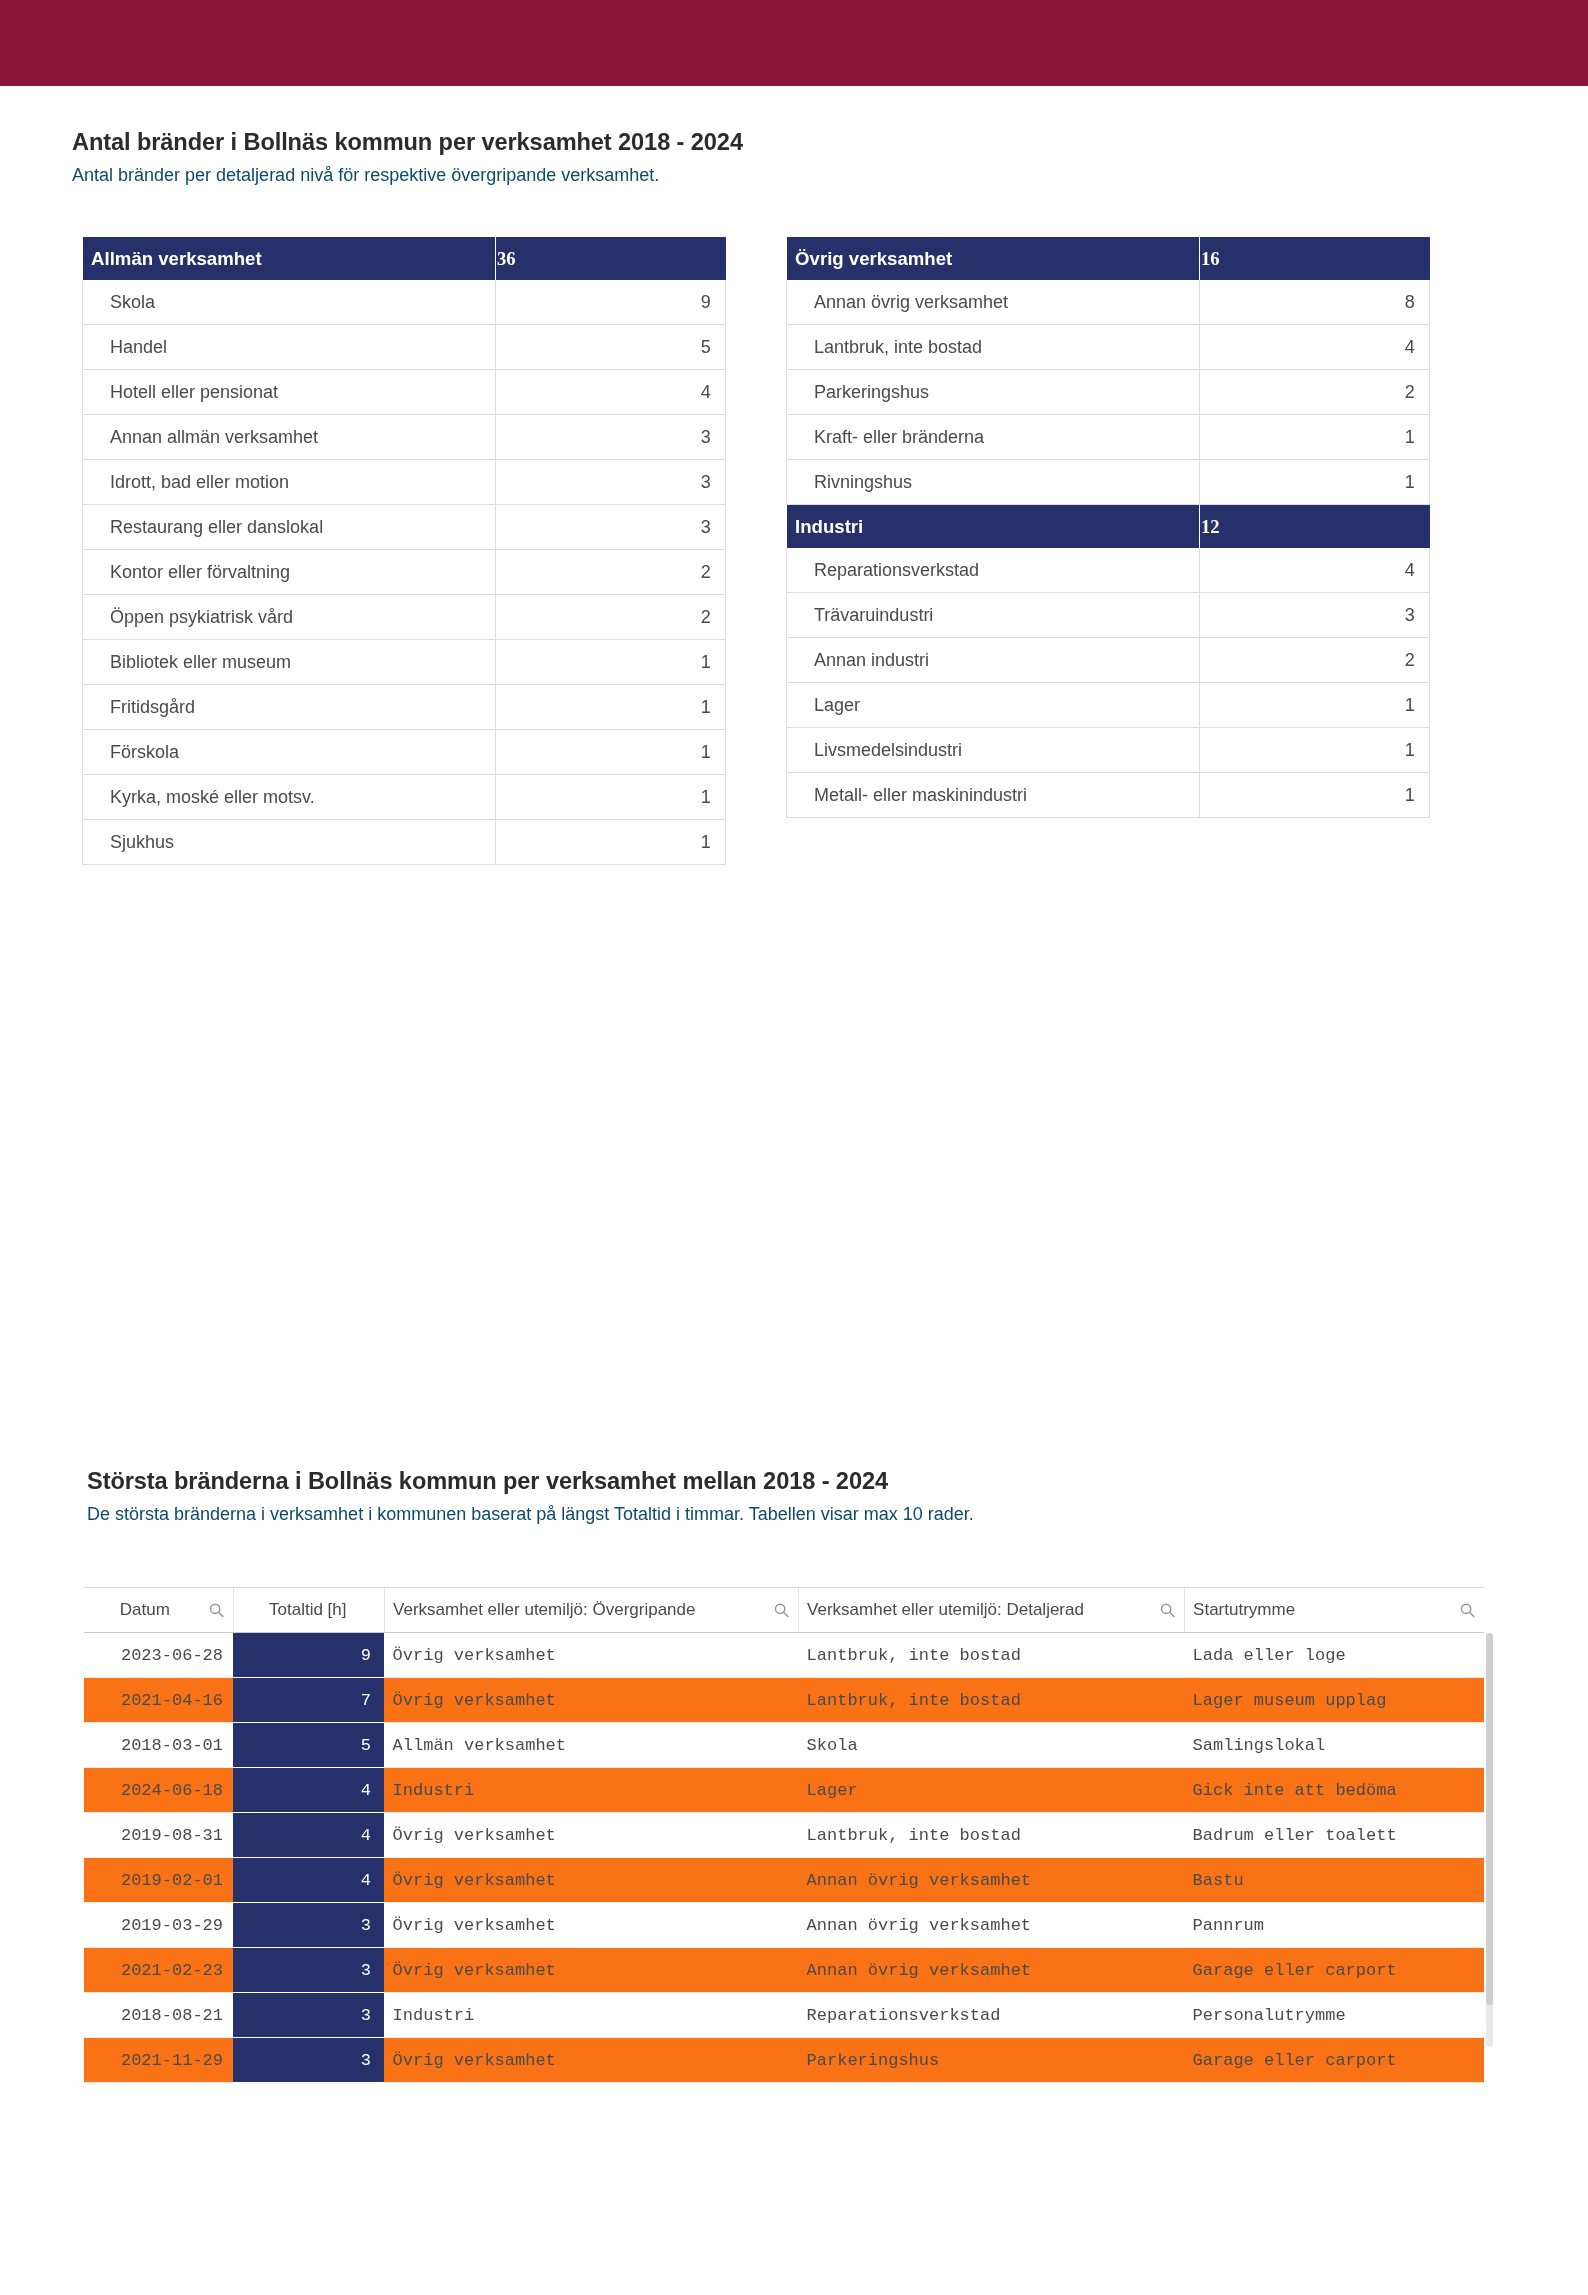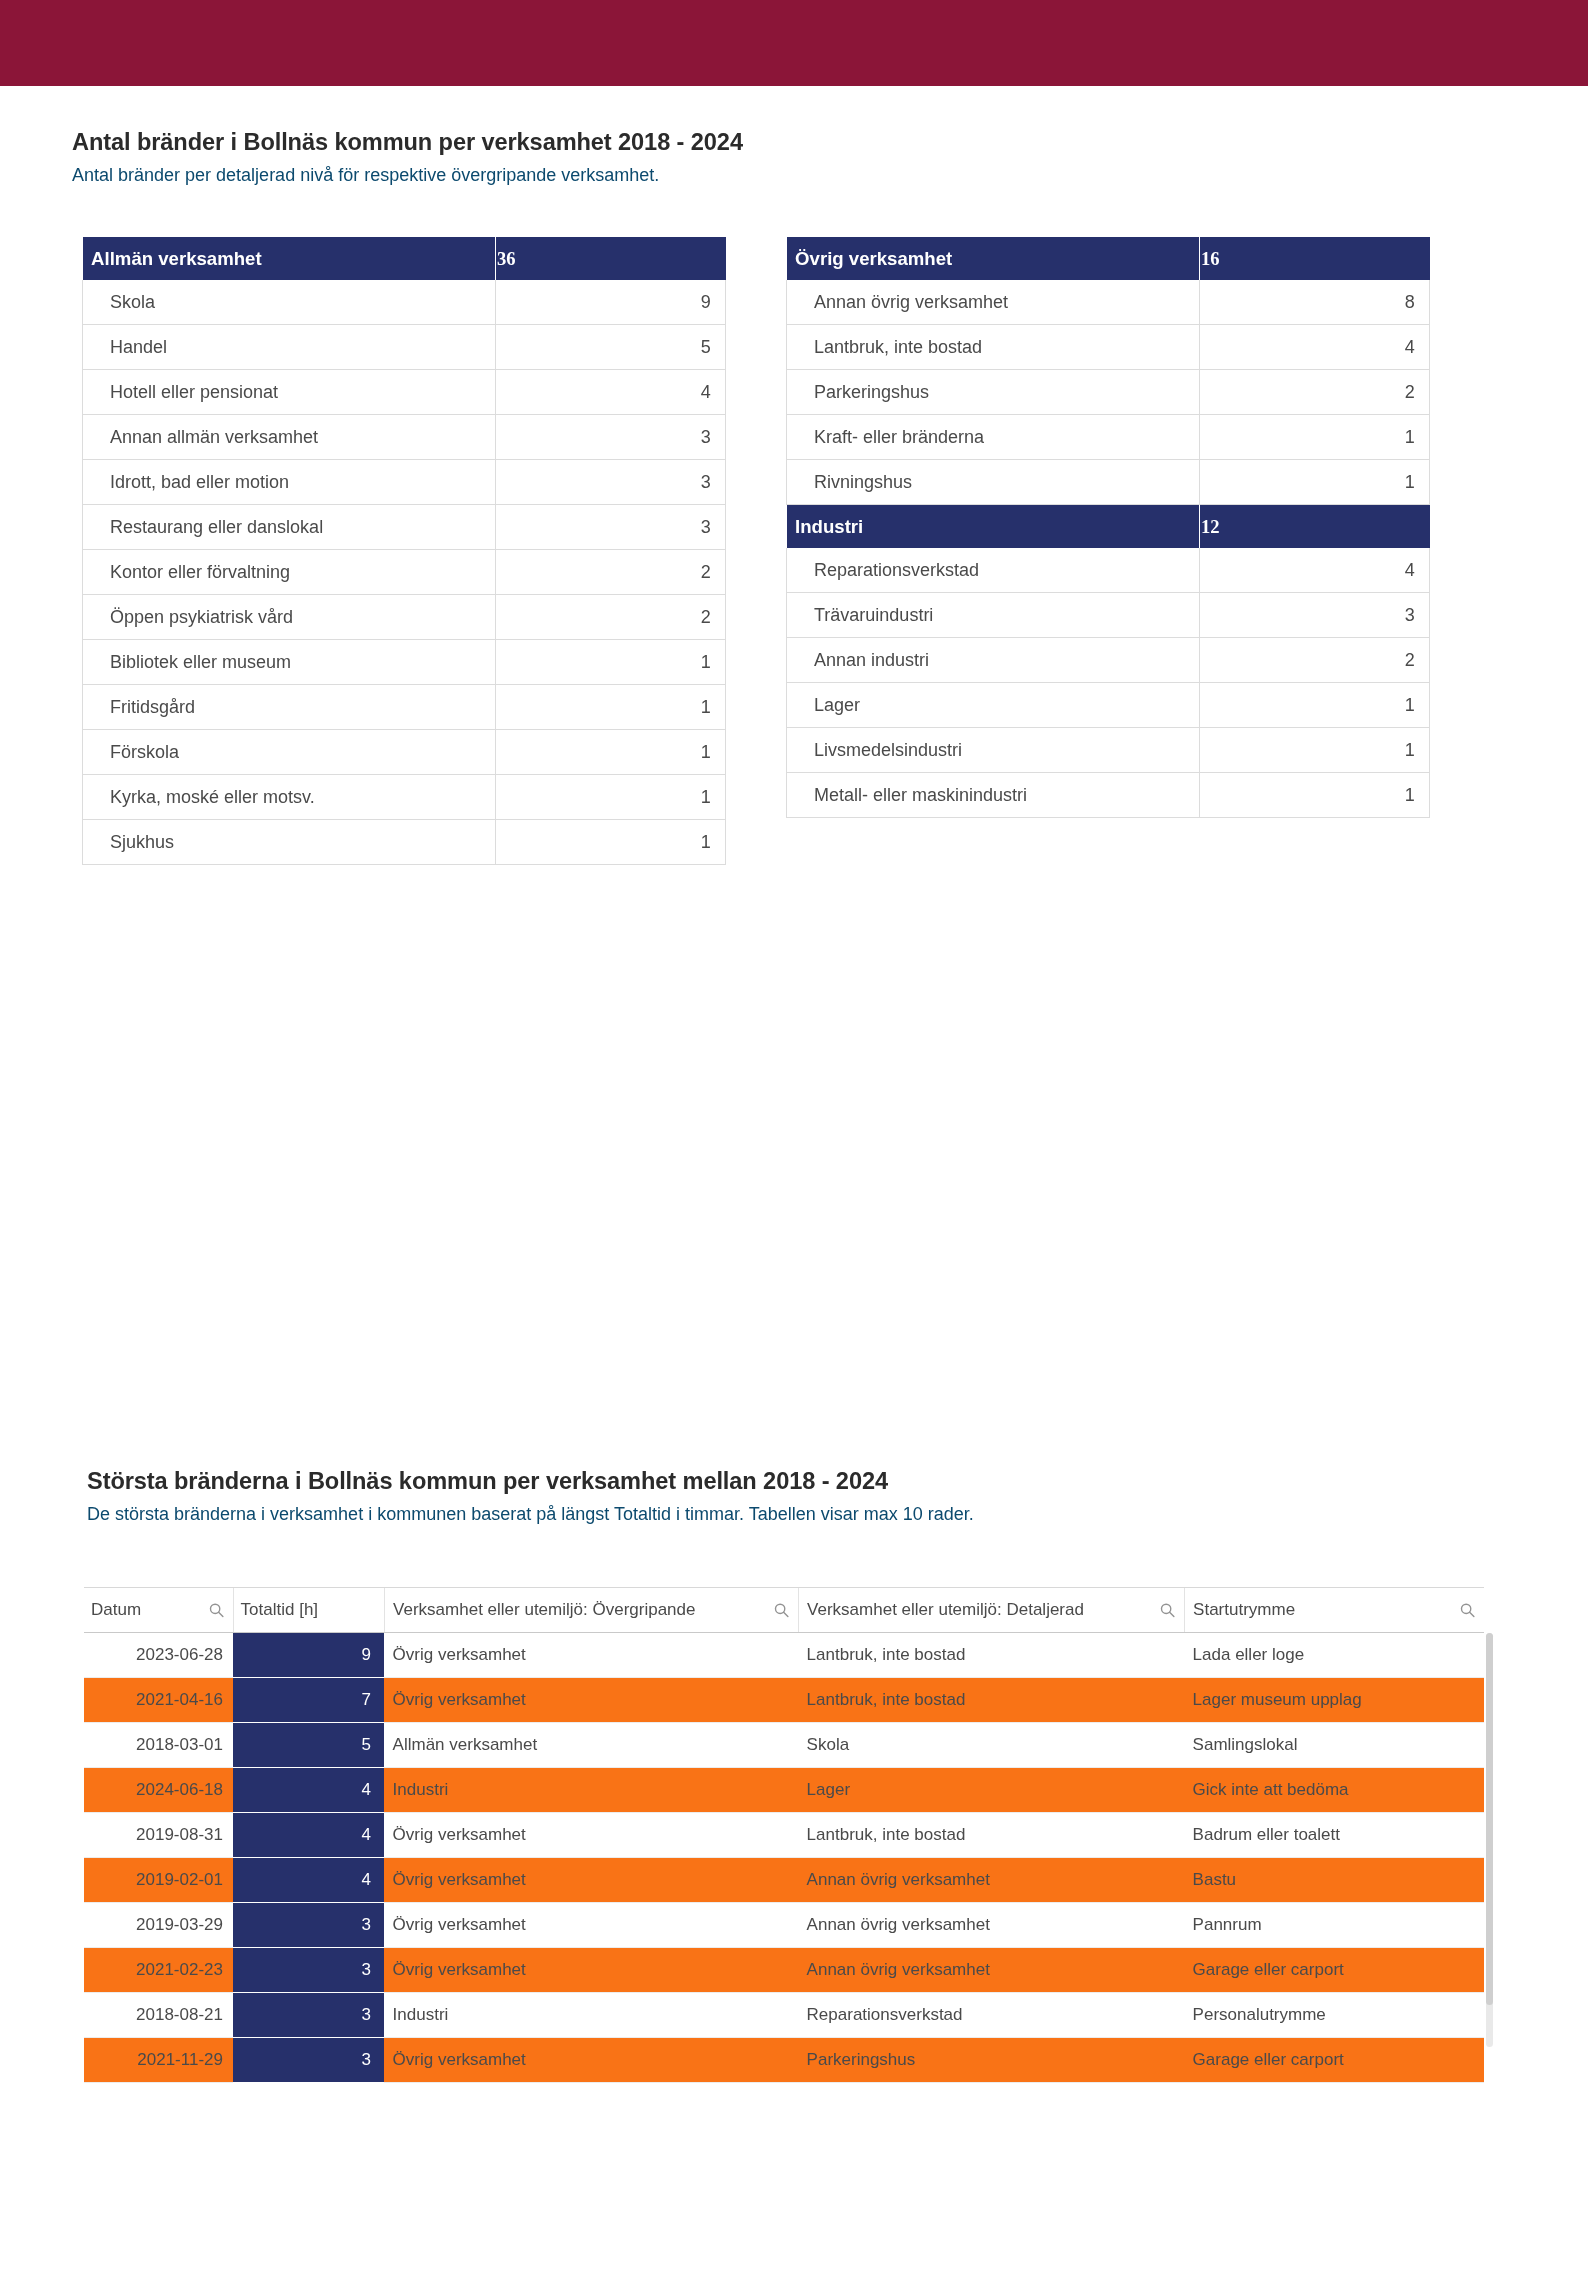--- a/index.html
+++ b/index.html
@@ -84,35 +84,36 @@
     background:#ffffff;color:#4a4a4a;font-weight:normal;
     font-size:17px;height:44px;vertical-align:middle;
     border-top:0.7px solid #d8d8d8;
     border-bottom:0.7px solid #c9c9c9;
     border-left:0.7px solid #e3e3e3;
     position:relative;
     padding:0 7.1px;
     white-space:nowrap;
   }
   table.detail thead th.first{border-left:none;}
-  table.detail thead th.th-right{text-align:left;padding-right:8.6px;}
+  table.detail thead th.th-right{text-align:center;padding-right:8.6px;}
   table.detail thead th.th-left{text-align:left;padding-left:8.6px;}
   table.detail thead th .hlabel{display:inline-block;}
   .srch{
     position:absolute;right:7.1px;top:50%;transform:translateY(-50%);
     width:18.6px;height:18.6px;opacity:.72;
   }
   .srch svg{display:block;width:18.6px;height:18.6px;}
 
   table.detail tbody td{
     height:44px;vertical-align:middle;
     color:#4a4a4a;font-size:17px;
     border-bottom:0.7px solid #ececec;
     padding:0 8.6px;
     white-space:nowrap;
+    font-family:Liberation Mono, monospace;
   }
   table.detail tbody tr.odd td{background:#ffffff;}
   table.detail tbody tr.even td{background:#f97316;}
 
   table.detail tbody td.datum{text-align:right;padding-right:10px;}
   table.detail tbody td.tot{
     text-align:right;padding-right:13px;
     background:#26306B !important;color:#ffffff;font-weight:normal;
     border-bottom:1.4px solid #ffffff;
   }

